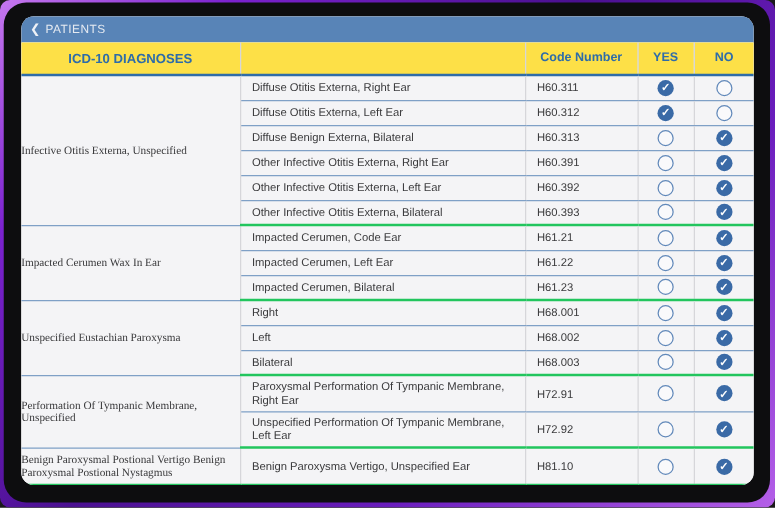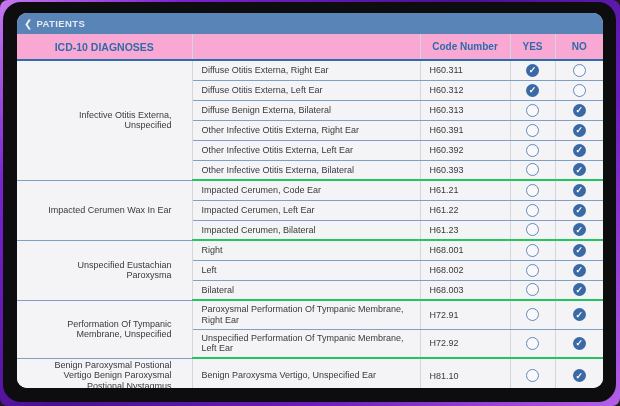--- a/index.html
+++ b/index.html
@@ -19,44 +19,44 @@
     background: #f4f4f6; border-radius: 10px; overflow: hidden;
     display: flex; flex-direction: column;
   }
 
   .navbar {
     flex: 0 0 21px; height: 21px; background: #5884b7;
     display: flex; align-items: center; padding-left: 7px;
   }
   .back-button { display: inline-flex; align-items: center; gap: 4px; cursor: pointer; }
   .back-chevron { color: #eef1f6; font-size: 10px; line-height: 1; }
-  .back-label { color: #e5eaf1; font-size: 9.5px; letter-spacing: 0.4px; font-weight: bold; }
+  .back-label { color: #e5eaf1; font-size: 9.5px; letter-spacing: 0.4px; font-weight: normal; }
 
   table.diag { border-collapse: collapse; table-layout: fixed; width: 586px; background: #f4f4f6; }
   col.c1 { width: 175px; } col.c2 { width: 228px; } col.c3 { width: 90px; }
   col.c4 { width: 45px; }  col.c5 { width: 48px; }
 
   thead th {
-    height: 26px; background: #f9a8d4; border-bottom: 2px solid #2e6ca9;
+    height: 26px; background: #fde047; border-bottom: 2px solid #2e6ca9;
     border-right: 1px solid #d6d6da; color: #2e6ca9; font-weight: bold;
     font-size: 10.5px; text-align: center; padding: 0;
   }
   thead th:last-child { border-right: none; }
 
   tbody tr { height: 20px; }
   tbody tr.tall { height: 29px; }
   tbody tr.xtall { height: 30px; }
   tbody td {
     border-bottom: 1px solid #7fa0c6; border-right: 1px solid #d6d6da;
     font-size: 9px; color: #3a3a3c; padding: 0; vertical-align: middle;
   }
   tbody td:last-child { border-right: none; }
   tbody tr.group-end td { border-bottom: 2px solid #22c55e; }
 
-  td.group-cell { text-align: right; padding: 1px 20px; line-height: 10.5px; font-size: 9px; }
+  td.group-cell { text-align: left; padding: 1px 0; line-height: 10.5px; font-size: 9px; font-family: Liberation Serif, serif; }
   td.label-cell { padding: 2px 6px 2px 9px; line-height: 10.5px; }
   td.code-cell  { padding-left: 9px; margin-left: 12px; }
   td.check-cell { text-align: center; }
 
   .cb {
     display: inline-flex; align-items: center; justify-content: center;
     width: 13px; height: 13px; border-radius: 50%; vertical-align: middle; cursor: pointer;
   }
   .cb.checked { background: #3a6aa6; color: #ffffff; font-size: 9px; font-weight: bold; }
   .cb.unchecked { border: 1.5px solid #6289ba; background: #f9f9fb; }

